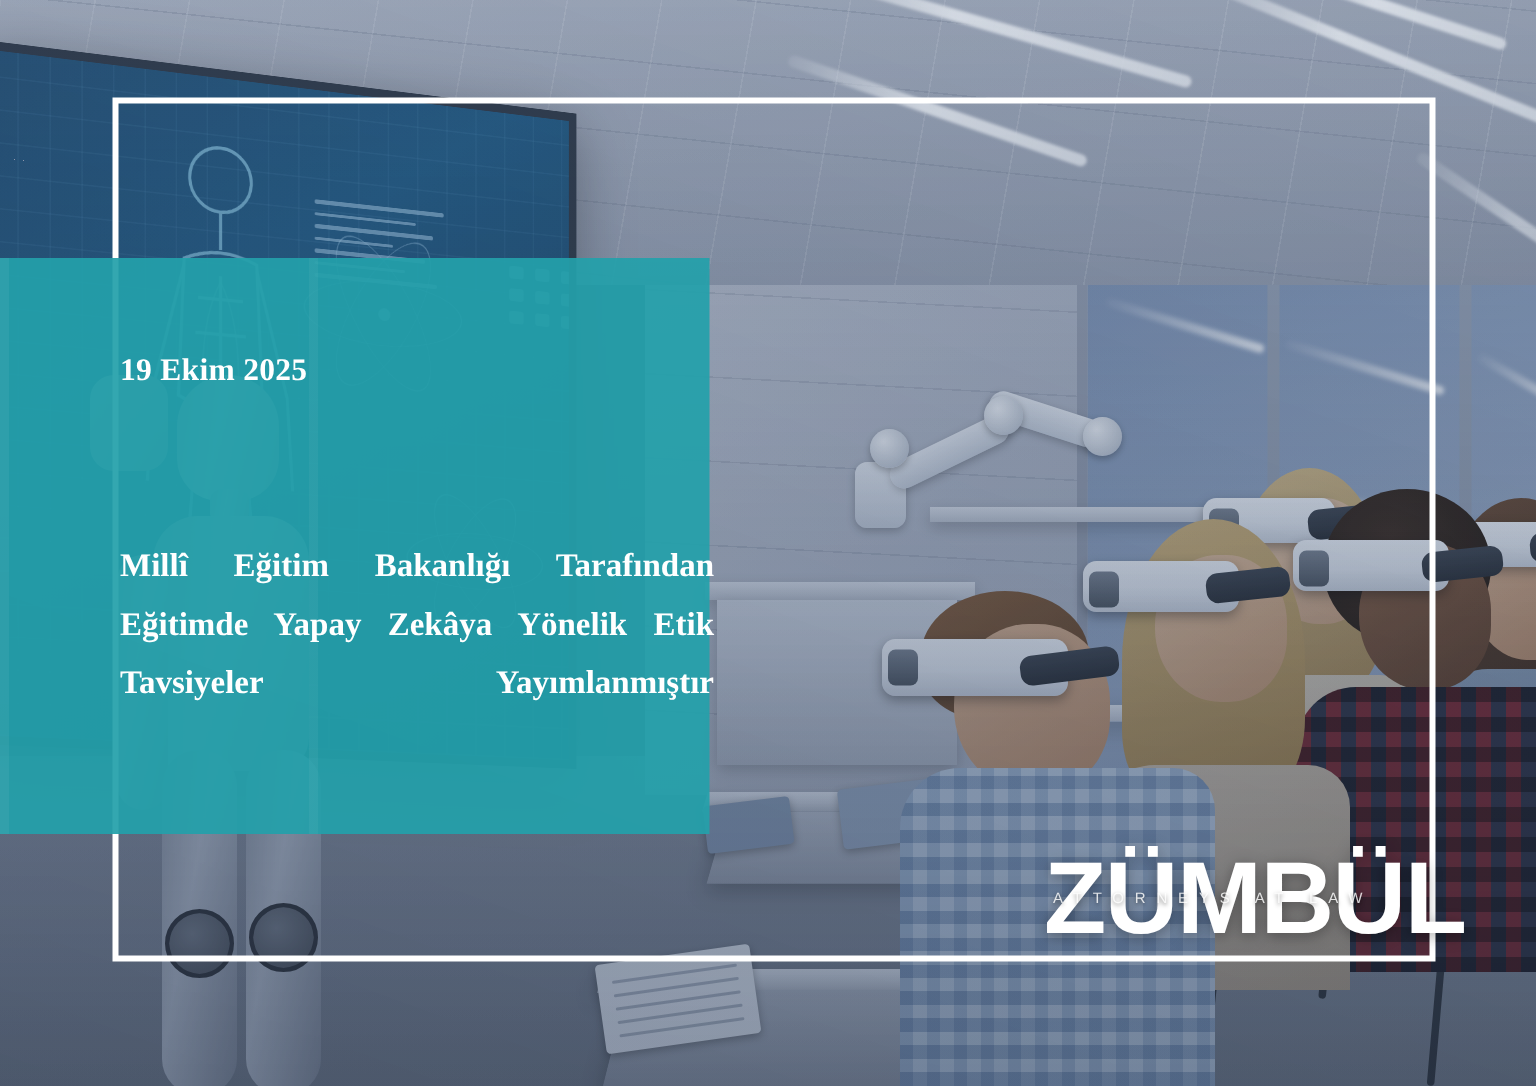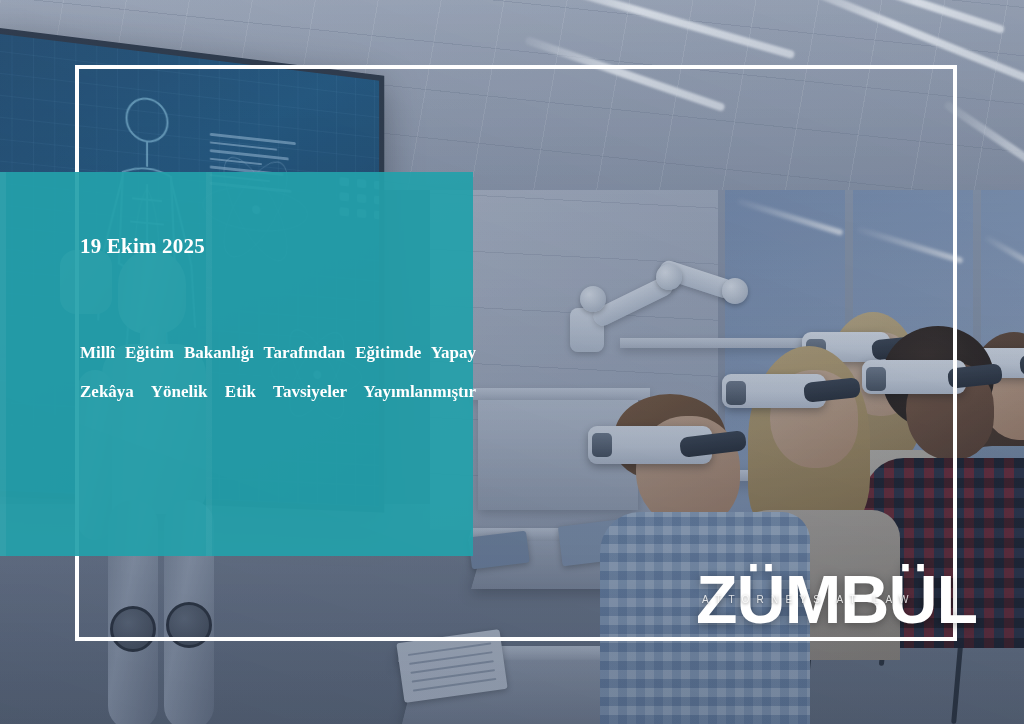--- a/index.html
+++ b/index.html
@@ -361,25 +361,25 @@
   .date-line {
     font-family: "Liberation Serif", "DejaVu Serif", serif;
     font-weight: bold;
     font-size: 21px;
     color: #ffffff;
     letter-spacing: .2px;
     white-space: nowrap;
   }
 
   .headline {
-    margin-top: 74px;
+    margin-top: 98px;
     width: 396px;
     font-family: "Liberation Serif", "DejaVu Serif", serif;
     font-weight: bold;
-    font-size: 17px;
+    font-size: 22px;
     line-height: 39px;
     color: #ffffff;
     text-align: justify;
     text-justify: inter-word;
   }
   .headline::after { content: ""; display: inline-block; width: 100%; }
 
   
   .logo {
     position: absolute;

